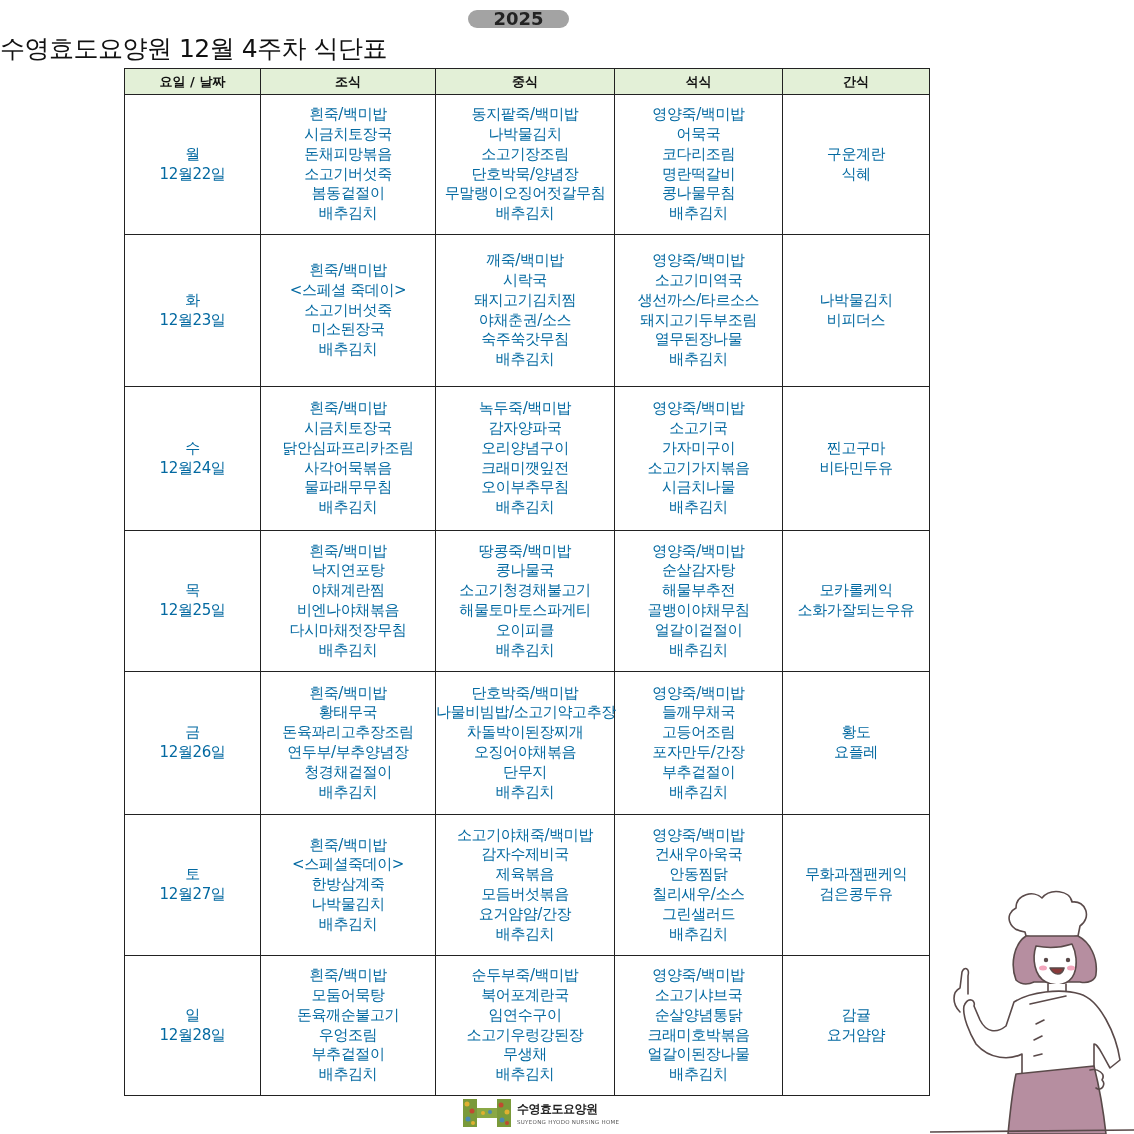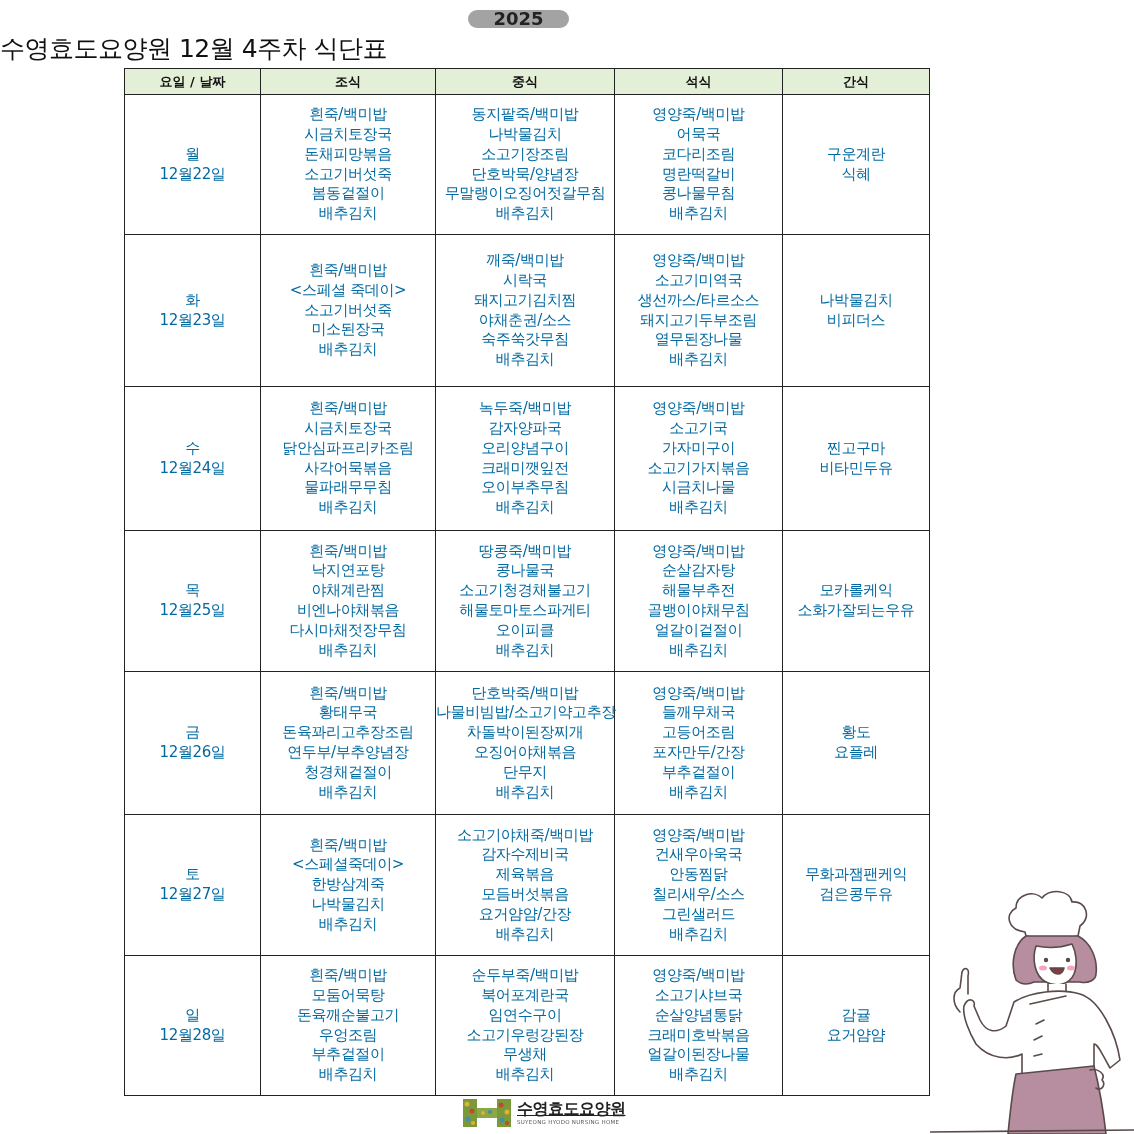--- a/index.html
+++ b/index.html
@@ -28,21 +28,21 @@
     font-size: 15px; line-height: 19.8px; color: #0369a1; letter-spacing: -0.4px; white-space: nowrap;
   }
   td.day-cell { line-height: 20px; }
   .line { display: block; }
 
   .logo {
     position: absolute; left: 463px; top: 1099px; display: flex; align-items: center; gap: 6px;
   }
   .logo-mark { width: 48px; height: 28px; }
   .logo-text-wrap { display: flex; flex-direction: column; }
-  .logo-name { font-size: 16px; font-weight: bold; color: #222; letter-spacing: -0.5px; line-height: 18px; text-decoration: underline; }
+  .logo-name { font-size: 12px; font-weight: bold; color: #222; letter-spacing: -0.5px; line-height: 18px; }
   .logo-sub { font-size: 5.5px; color: #555; letter-spacing: 0.3px; line-height: 8px; }
 
   .chef { position: absolute; left: 930px; top: 884px; width: 204px; height: 250px; }
 </style>
 </head>
 <body>
 
 <div class="year-badge">2025</div>
 <div class="page-title">수영효도요양원 12월 4주차 식단표</div>
 

